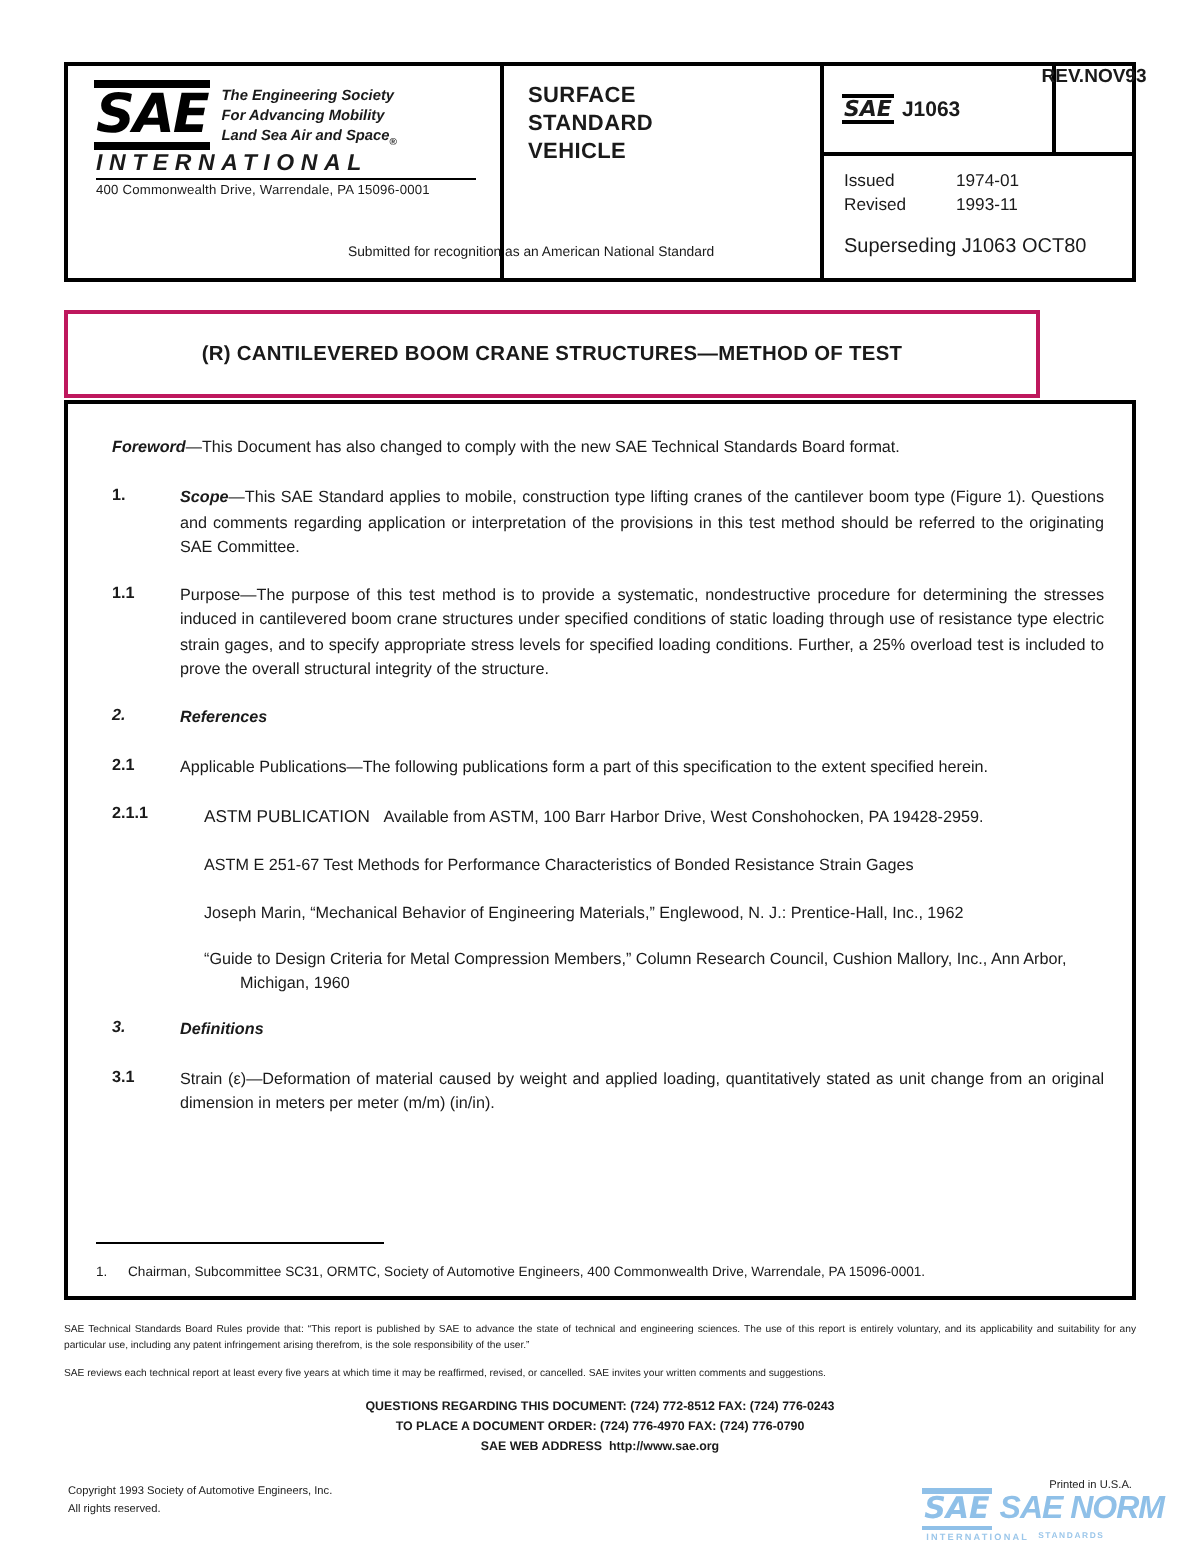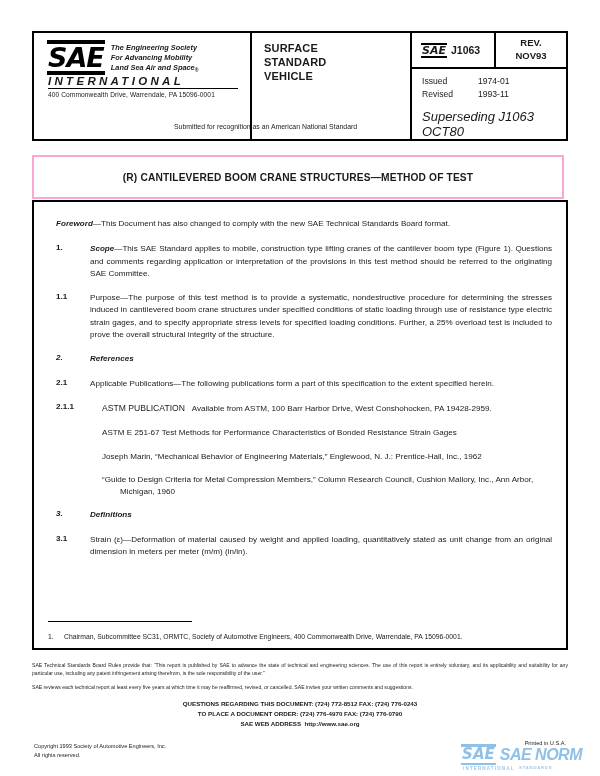--- a/index.html
+++ b/index.html
@@ -113,44 +113,44 @@
     position: relative; padding: 1px 0;
   }
   .num-cell .mini-sae::before,
   .num-cell .mini-sae::after {
     content: ""; position: absolute; left: -1px; right: -1px; height: 2px; background: #000;
   }
   .num-cell .mini-sae::before { top: -1px; }
   .num-cell .mini-sae::after { bottom: -1px; }
   .doc-number { font-size: 10.5px; font-weight: bold; }
   .rev-cell {
-    width: 70px;
-    display: flex; flex-direction: column;
-    align-items: center; justify-content: center;
+    width: 38px;
+    display: flex; 
+    justify-content: center;
     font-size: 9.5px; font-weight: bold;
     line-height: 1.35;
   }
   .hdr-right-bot { flex: 1; padding: 6px 0 0 10px; }
   .date-row { display: flex; font-size: 8.6px; line-height: 1.45; }
   .date-label { width: 56px; }
   .date-val { font-weight: normal; }
-  .superseding { font-size: 13px; margin-top: 9px; font-style: italic; }
+  .superseding { font-size: 10px; margin-top: 9px; }
 
   .submitted-line {
     position: absolute;
     left: 174px; top: 123px;
     font-size: 6.9px;
   }
 
   
   .title-box {
     position: absolute;
     left: 32px; top: 155px;
-    width: 532px; height: 44px;
-    border: 2px solid #f9a8d4;
+    width: 488px; height: 44px;
+    border: 2px solid #be185d;
     display: flex; align-items: center; justify-content: center;
   }
   .title-text {
     font-size: 10.2px;
     font-weight: bold;
     letter-spacing: 0.15px;
   }
 
   
   .body-box {

